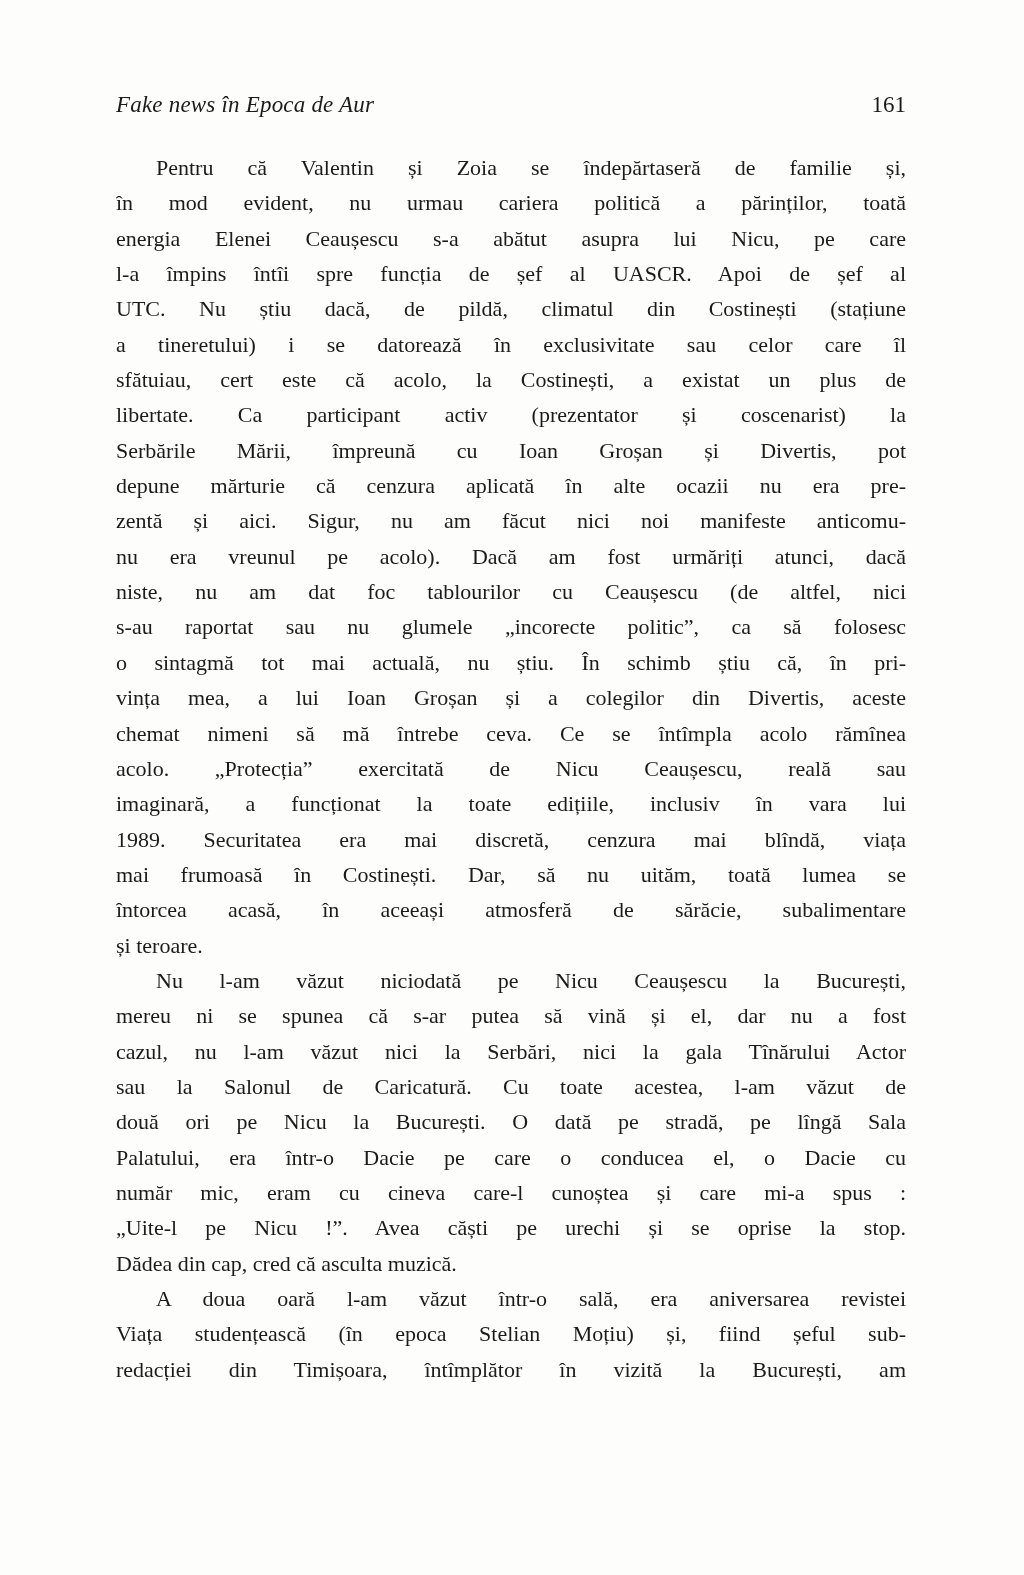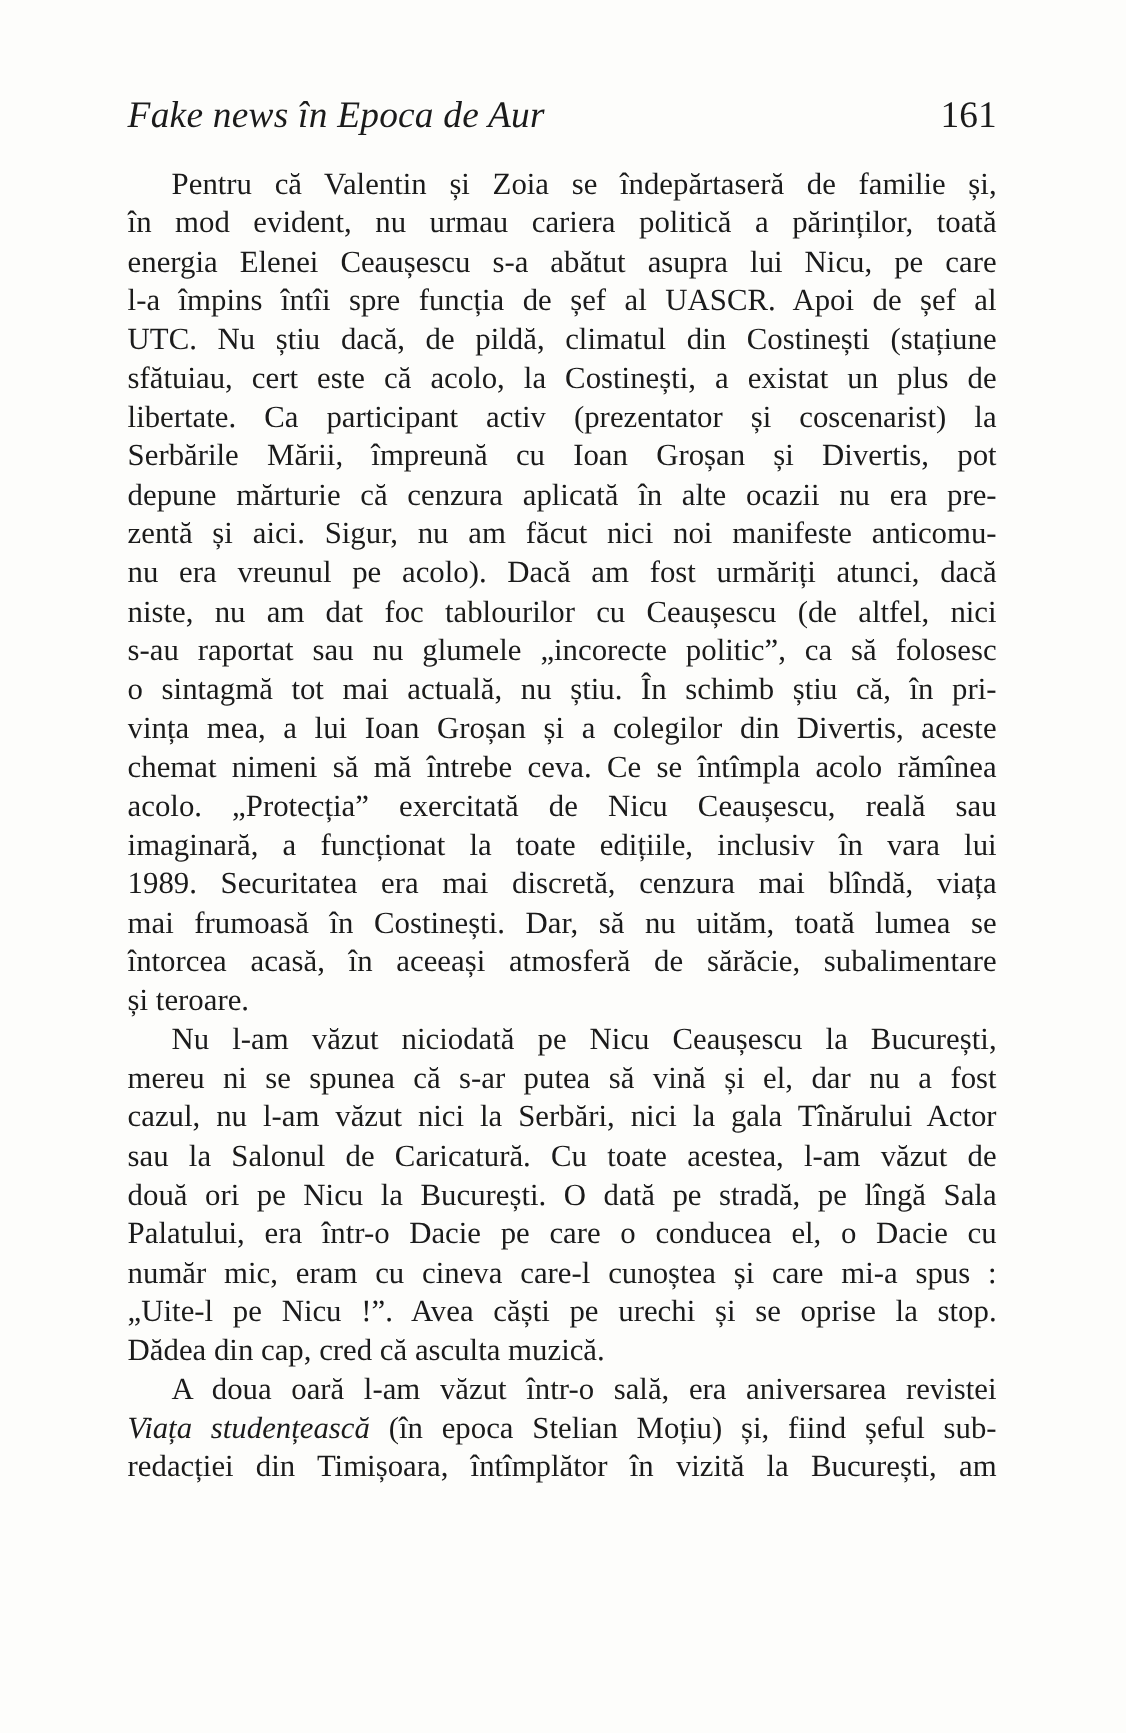--- a/index.html
+++ b/index.html
@@ -17,65 +17,66 @@
     inset: 0;
   }
   .running-header {
     position: absolute;
     top: 90px;
     left: 116px;
     width: 790px;
     display: flex;
     justify-content: space-between;
     align-items: baseline;
-    font-size: 34px;
+    font-size: 23px;
     line-height: 30px;
   }
   .running-title {
     font-style: italic;
     letter-spacing: 0.2px;
   }
   .page-number {
     font-style: normal;
   }
   .text-block {
     position: absolute;
     top: 150px;
     left: 116px;
     width: 790px;
-    font-size: 28px;
+    font-size: 22px;
   }
   .paragraph { margin: 0; }
   .line {
     height: 35.35px;
     line-height: 35.35px;
     text-align: justify;
     text-align-last: justify;
     white-space: normal;
     overflow: hidden;
   }
   .line.first { text-indent: 40px; }
   .line.last { text-align-last: left; }
-  .italic { font-style: italic; }
+  .italic { }
 </style>
 </head>
 <body style="--page-bg: #fdfdfb; --ink: #1b1b1b;">
 
 <div class="page">
   <div class="running-header">
     <span class="running-title">Fake news în Epoca de Aur</span>
     <span class="page-number">161</span>
   </div>
   <div class="text-block">
       <div class="paragraph">
         <div class="line first"><span>Pentru că Valentin și Zoia se îndepărtaseră de familie și,</span></div>
         <div class="line"><span>în mod evident, nu urmau cariera politică a părinților, toată</span></div>
         <div class="line"><span>energia Elenei Ceaușescu s-a abătut asupra lui Nicu, pe care</span></div>
         <div class="line"><span>l-a împins întîi spre funcția de șef al UASCR. Apoi de șef al</span></div>
         <div class="line"><span>UTC. Nu știu dacă, de pildă, climatul din Costinești (stațiune</span></div>
+        <div class="line"><span>a tineretului) i se datorează în exclusivitate sau celor care îl</span></div>
         <div class="line"><span>sfătuiau, cert este că acolo, la Costinești, a existat un plus de</span></div>
         <div class="line"><span>libertate. Ca participant activ (prezentator și coscenarist) la</span></div>
         <div class="line"><span>Serbările Mării, împreună cu Ioan Groșan și Divertis, pot</span></div>
         <div class="line"><span>depune mărturie că cenzura aplicată în alte ocazii nu era pre-</span></div>
         <div class="line"><span>zentă și aici. Sigur, nu am făcut nici noi manifeste anticomu-</span></div>
         <div class="line"><span>nu era vreunul pe acolo). Dacă am fost urmăriți atunci, dacă</span></div>
         <div class="line"><span>niste, nu am dat foc tablourilor cu Ceaușescu (de altfel, nici</span></div>
         <div class="line"><span>s-au raportat sau nu glumele „incorecte politic”, ca să folosesc</span></div>
         <div class="line"><span>o sintagmă tot mai actuală, nu știu. În schimb știu că, în pri-</span></div>
         <div class="line"><span>vința mea, a lui Ioan Groșan și a colegilor din Divertis, aceste</span></div>

